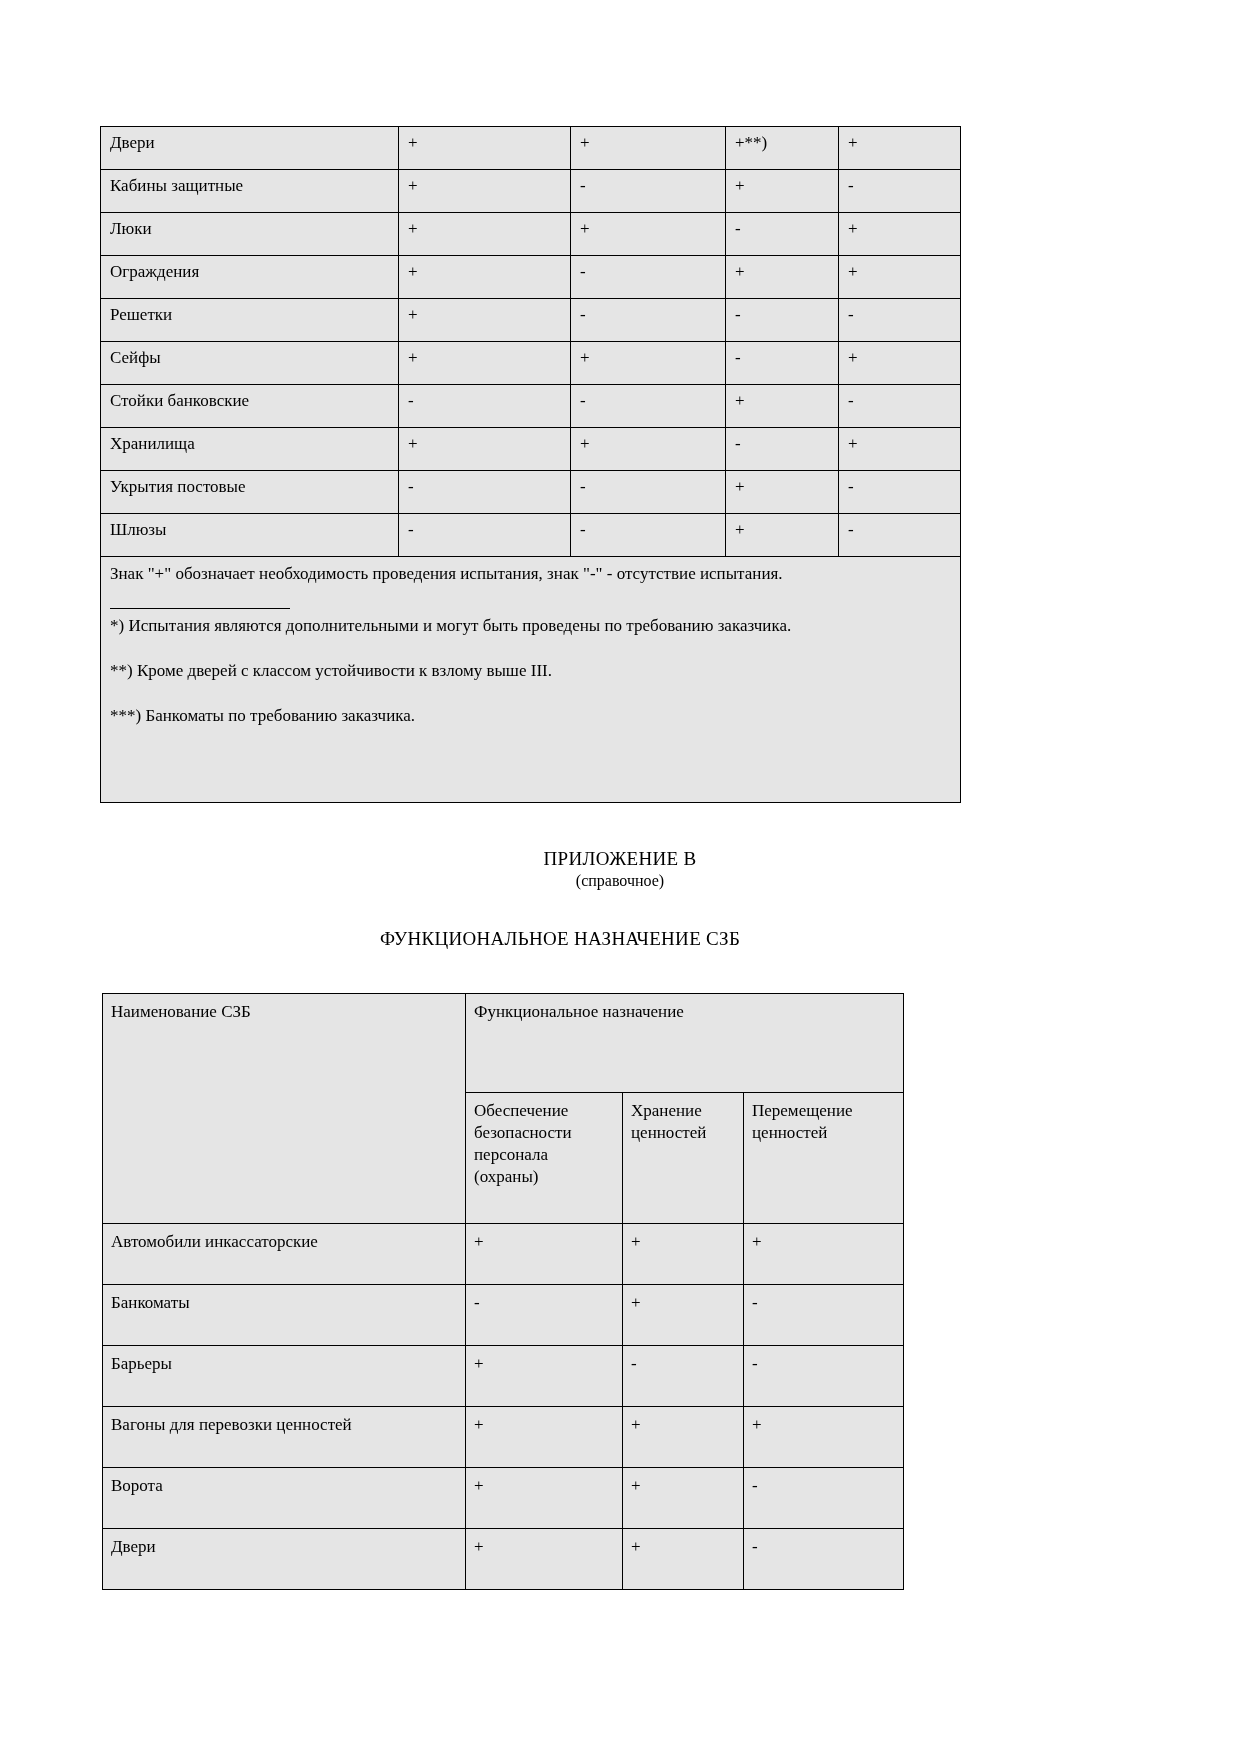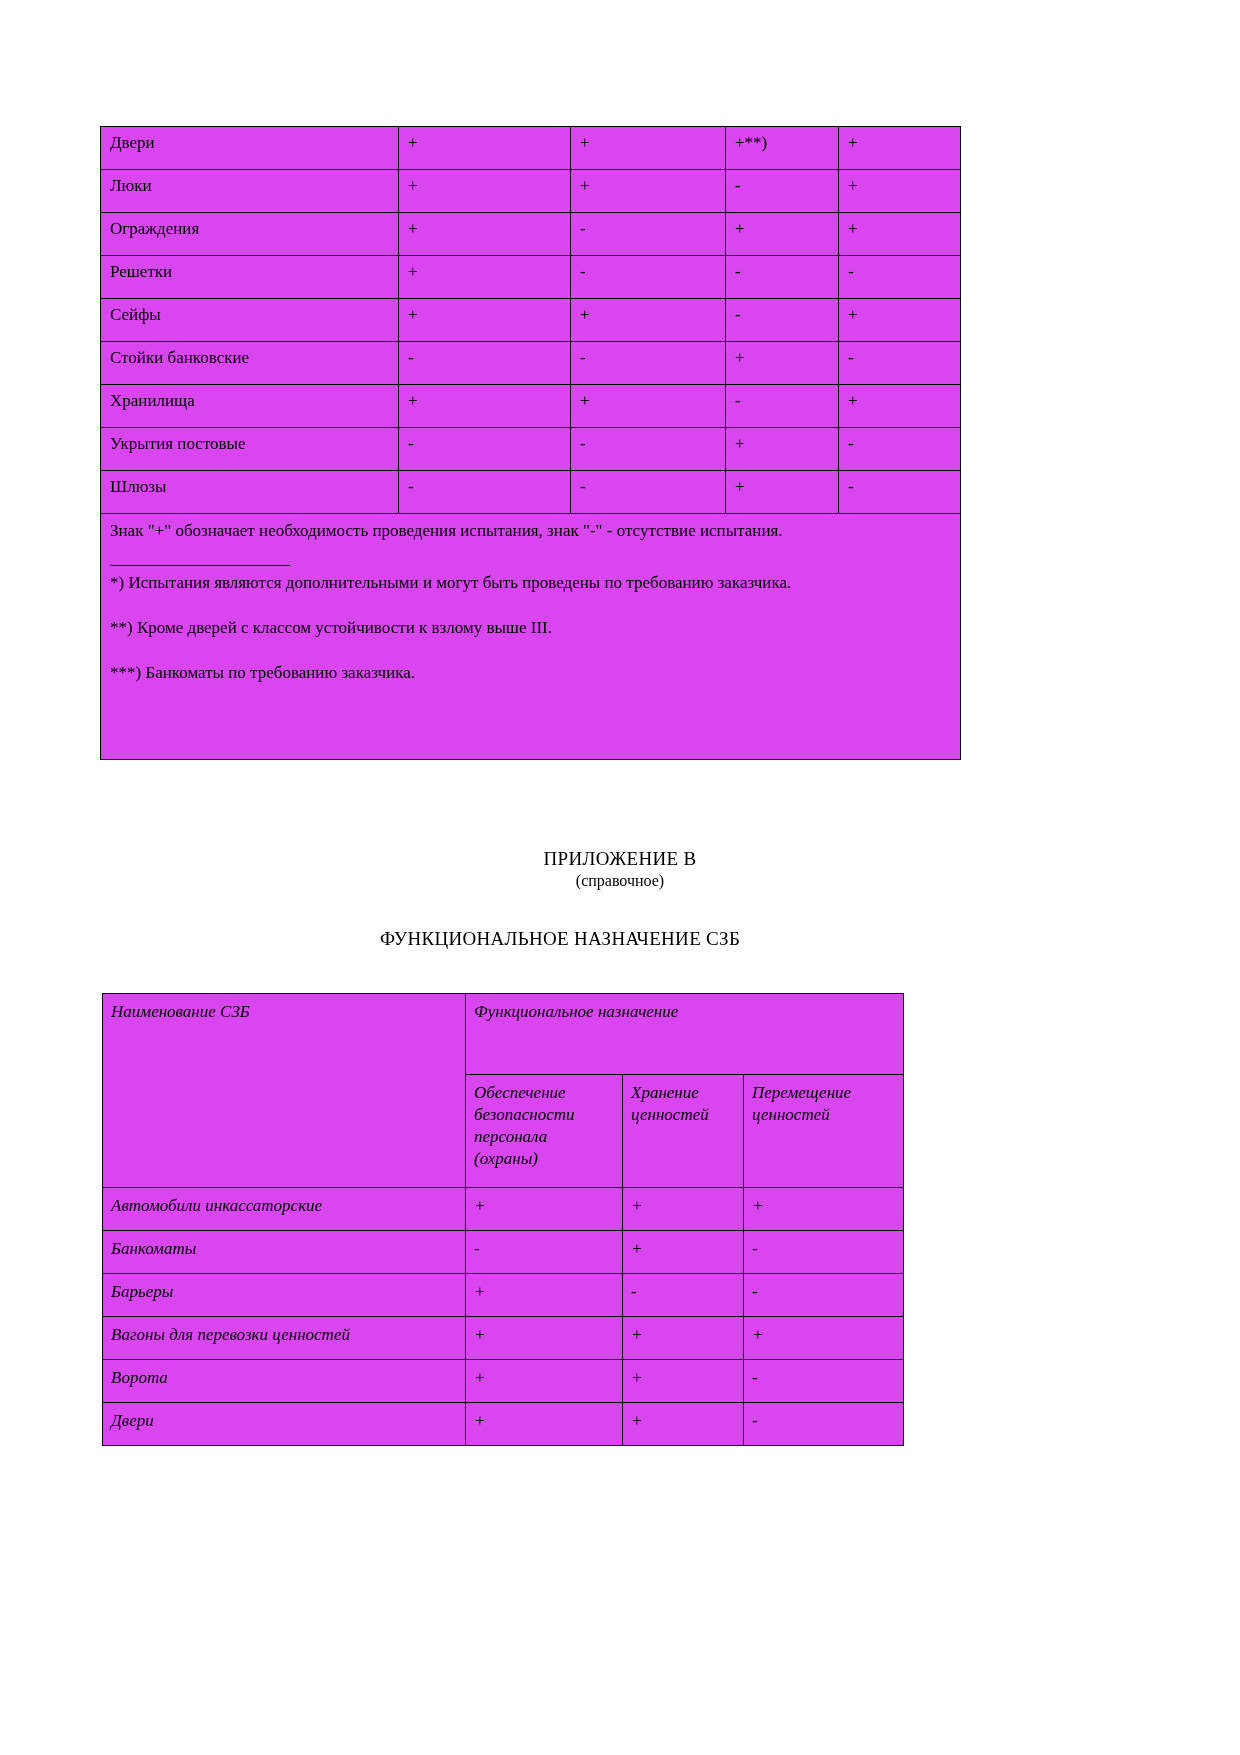--- a/index.html
+++ b/index.html
@@ -28,21 +28,21 @@
   .t1-wrap {
     position: absolute;
     left: 100px;
     top: 126px;
     width: 860px;
   }
   table.doc-table {
     border-collapse: collapse;
     table-layout: fixed;
     width: 100%;
-    background: #d946ef;
+    background: #e5e5e5;
   }
   table.doc-table td {
     border: 1px solid #000000;
     vertical-align: top;
     padding: 6px 8px 6px 9px;
     font-size: 17px;
     line-height: 1.22;
   }
   .t1-wrap td { height: 30px; }
   .t1-name  { width: 298px; }
@@ -103,22 +103,21 @@
   
   .t2-wrap {
     position: absolute;
     left: 102px;
     top: 993px;
     width: 801px;
   }
   .t2-wrap table.doc-table td {
     font-size: 17px;
     line-height: 1.30;
-    padding: 7px 8px 5px 8px;
-    font-style: italic;
+    padding: 7px 8px 23px 8px;
   }
   .t2-name { width: 363px; }
   .t2-c1   { width: 157px; }
   .t2-c2   { width: 121px; }
   .t2-c3   { width: 160px; }
 
   .t2-head-group { height: 68px; }
   .t2-head-sub   { height: 100px; }
   .t2-row td     { height: 30px; }
 
@@ -144,20 +143,27 @@
 
         <tr>
           <td>Двери</td>
           <td class="mark">+</td>
           <td class="mark">+</td>
           <td class="mark">+**)</td>
           <td class="mark">+</td>
         </tr>
 
 
+        <tr>
+          <td>Кабины защитные</td>
+          <td class="mark">+</td>
+          <td class="mark">-</td>
+          <td class="mark">+</td>
+          <td class="mark">-</td>
+        </tr>
 
         <tr>
           <td>Люки</td>
           <td class="mark">+</td>
           <td class="mark">+</td>
           <td class="mark">-</td>
           <td class="mark">+</td>
         </tr>
 
         <tr>

